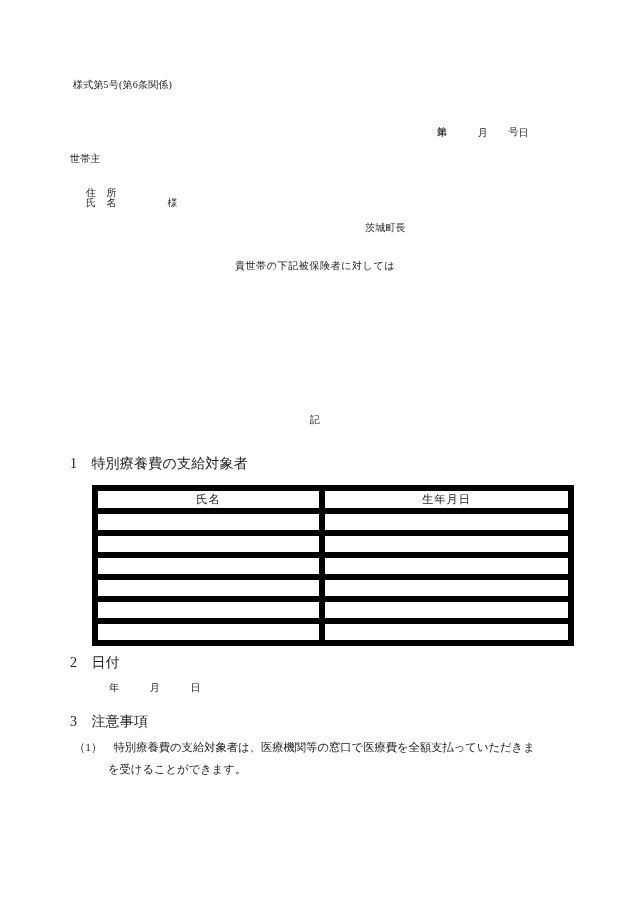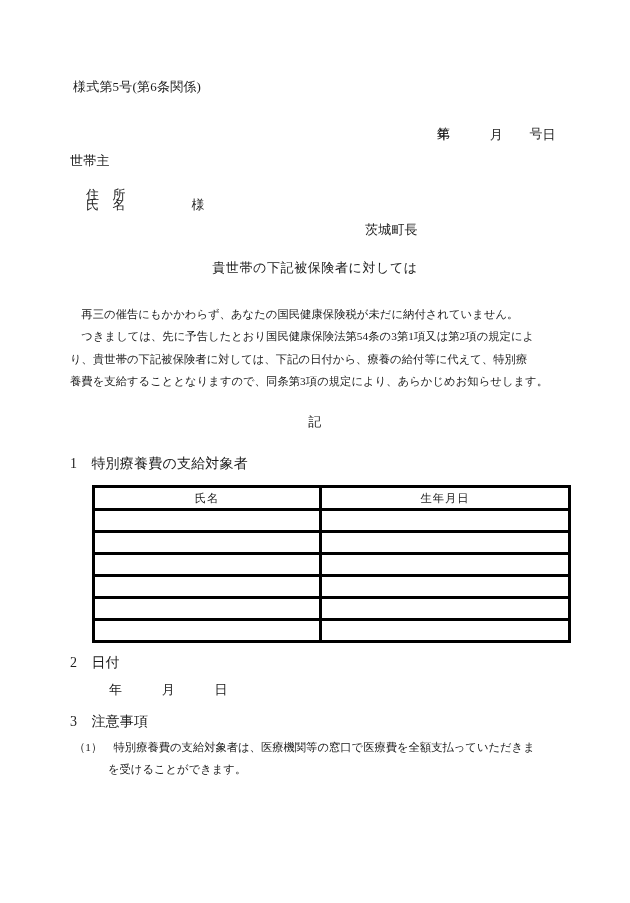--- a/index.html
+++ b/index.html
@@ -21,21 +21,21 @@
     position: absolute;
     left: 0; top: 0;
     width: 630px;
     height: 903px;
     padding: 0;
   }
 
   
   .txt {
     position: absolute;
-    font-size: 13px;
+    font-size: 10px;
     line-height: 1.4;
     white-space: pre;
     letter-spacing: 0.2px;
     color: #1b1b1b;
   }
 
   .form-no   { left: 73px;  top: 78px; }
 
   .doc-num   { left: 437px; top: 105px; margin-top: 20px; }
   .doc-date  { left: 437px; top: 126px; }
@@ -97,21 +97,21 @@
     top: 485px;
     width: 476px;
   }
   table.persons {
     border-collapse: collapse;
     width: 476px;
     table-layout: fixed;
   }
   table.persons th,
   table.persons td {
-    border: 3px solid #000000;
+    border: 6px solid #000000;
     height: 22px;
     font-size: 11.3px;
     font-weight: normal;
     text-align: center;
     vertical-align: middle;
     letter-spacing: 1px;
     color: #1b1b1b;
   }
   table.persons th { height: 23px; }
   col.c-name { width: 227px; }
@@ -143,26 +143,20 @@
   <div class="txt doc-date">年　　　月　　　日</div>
 
   <div class="txt addressee-title">世帯主</div>
   <div class="txt addr-line">住　所</div>
   <div class="txt name-line">氏　名　　　　　様</div>
 
   <div class="txt issuer">茨城町長</div>
 
   <div class="txt doc-title">貴世帯の下記被保険者に対しては</div>
 
-  <div class="body-block">
-    <div class="body-line">　再三の催告にもかかわらず、あなたの国民健康保険税が未だに納付されていません。</div>
-    <div class="body-line">　つきましては、先に予告したとおり国民健康保険法第54条の3第1項又は第2項の規定によ</div>
-    <div class="body-line">り、貴世帯の下記被保険者に対しては、下記の日付から、療養の給付等に代えて、特別療</div>
-    <div class="body-line">養費を支給することとなりますので、同条第3項の規定により、あらかじめお知らせします。</div>
-  </div>
 
   <div class="txt ki">記</div>
 
   <div class="section-head sec1">1　特別療養費の支給対象者</div>
 
   <div class="tbl-wrap">
     <table class="persons">
       <colgroup>
         <col class="c-name">
         <col class="c-dob">

